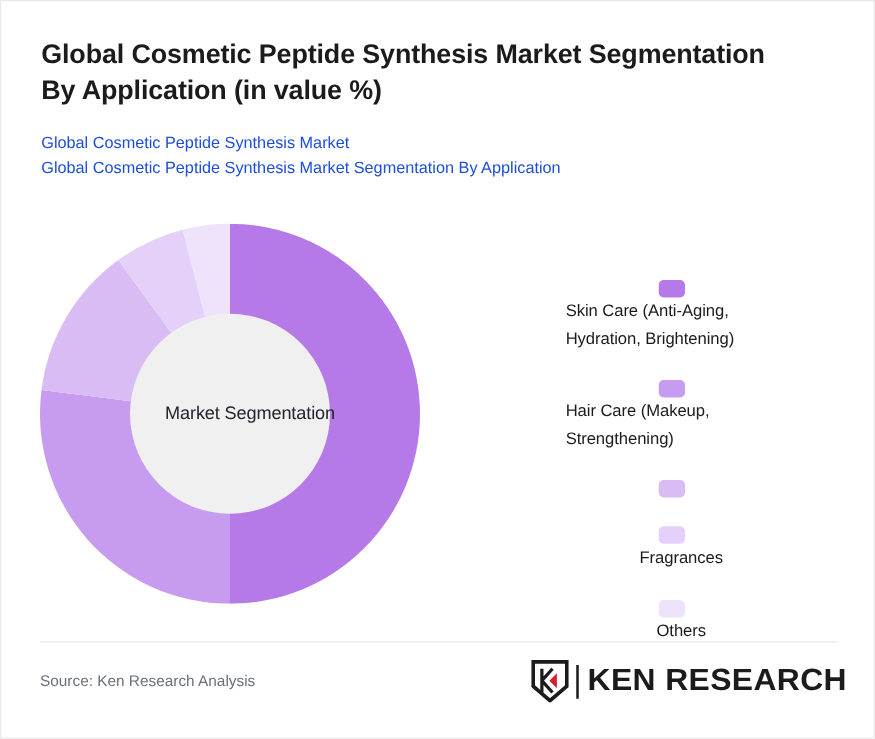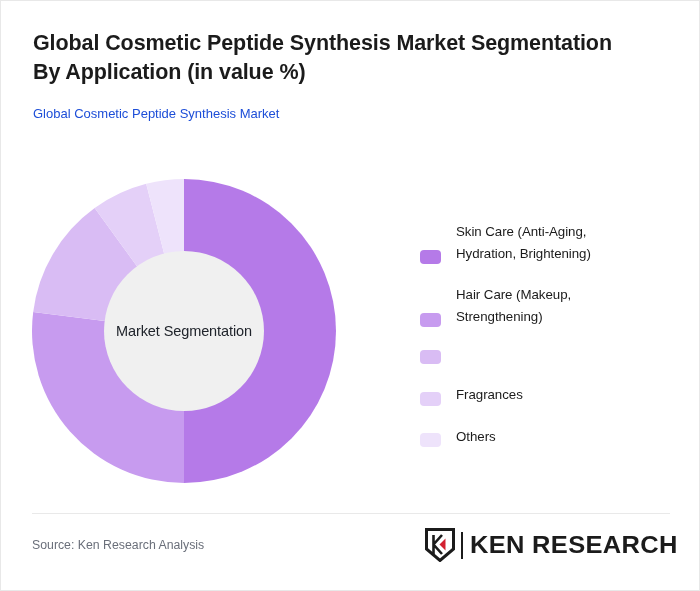--- a/index.html
+++ b/index.html
@@ -62,21 +62,21 @@
     width: 304px;
     height: 304px;
   }
   #donut-svg {
     display: block;
     width: 304px;
     height: 304px;
   }
   #center-label {
     position: absolute;
-    left: 0;
+    left: 16px;
     top: 0;
     width: 304px;
     height: 304px;
     display: flex;
     align-items: center;
     justify-content: center;
     pointer-events: none;
   }
   #center-label span {
     font-size: 14.5px;
@@ -86,22 +86,23 @@
 
   
   #legend {
     position: absolute;
     left: 419px;
     top: 55px;
     width: 250px;
   }
   .legend-item {
     display: flex;
-    align-items: flex-end;
+    align-items: center;
     margin-bottom: 20px;
+    flex-direction: column;
   }
   .legend-item:last-child { margin-bottom: 0; }
   .legend-swatch {
     flex: 0 0 auto;
     width: 21px;
     height: 14px;
     border-radius: 4px;
     margin-top: 3px;
     margin-right: 15px;
   }
@@ -164,20 +165,21 @@
 </style>
 </head>
 <body>
 
 <div id="card">
 
   <div id="header">
     <h1 id="chart-title">Global Cosmetic Peptide Synthesis Market Segmentation By Application (in value %)</h1>
     <div id="subtitle-block">
       <p class="subtitle">Global Cosmetic Peptide Synthesis Market</p>
+      <p class="subtitle">Global Cosmetic Peptide Synthesis Market Segmentation By Application</p>
     </div>
   </div>
 
   <div id="chart-area">
 
     <div id="donut-wrap">
       <svg id="donut-svg" viewBox="0 0 304 304">
         <g id="donut-slices">
             <path d="M 152 152 L 152 0 A 152 152 0 0 1 152 304 Z" fill="#b57ae8"></path>
             <path d="M 152 152 L 152 304 A 152 152 0 0 1 1.1985654001993566 132.94934849822582 Z" fill="#c79bef"></path>

